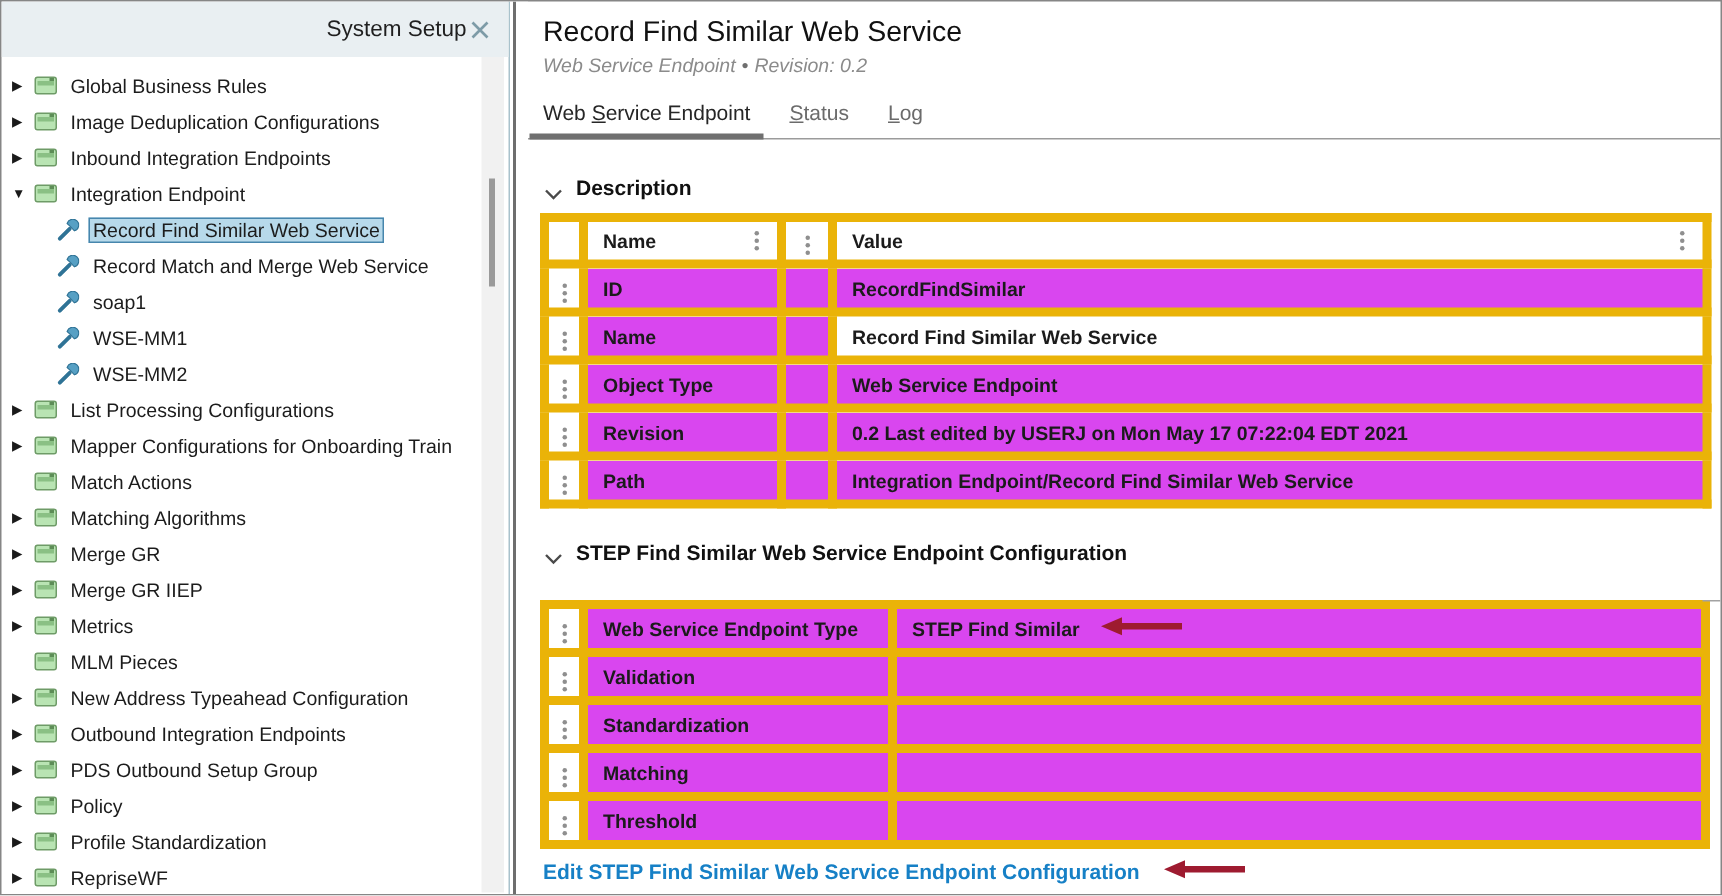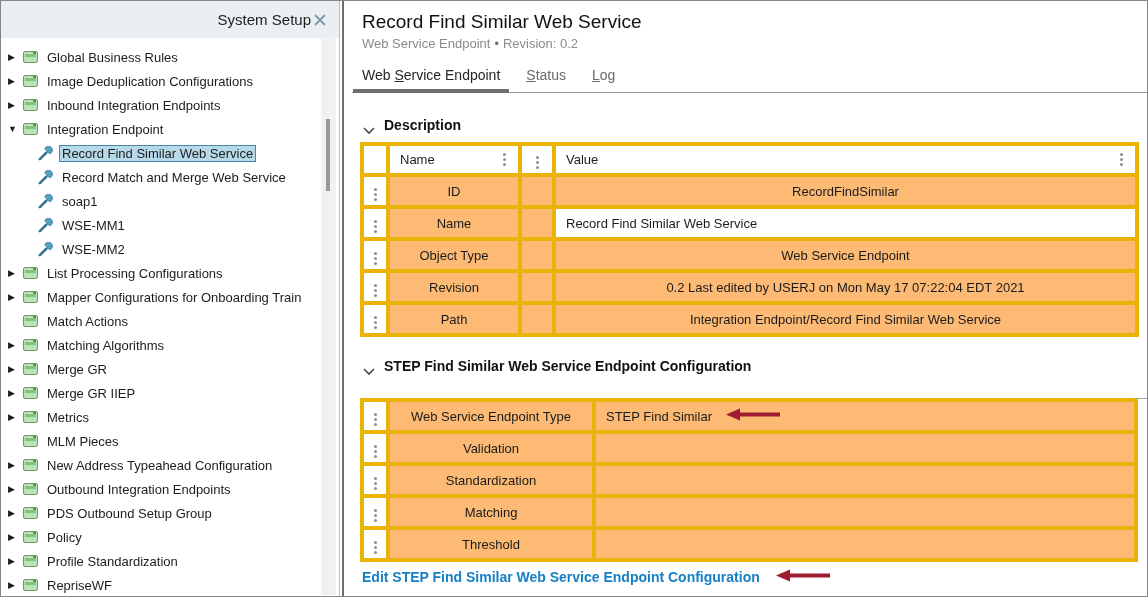--- a/index.html
+++ b/index.html
@@ -26,38 +26,38 @@
   .lbl{padding:1px 3px;}
   .ti.selected .lbl{background:#b7d9ea;border:1px solid #4786ad;padding:0 2px;}
   .sb-track{position:absolute;top:37px;right:3px;width:15px;bottom:1px;background:#f1f1f1;}
   .sb-thumb{position:absolute;top:81px;left:5px;width:4px;height:72px;background:#9a9a9a;}
   
   .gap{width:12px;flex:none;position:relative;background:#fff;}
   .gap::before{content:"";position:absolute;left:2px;top:0;bottom:0;width:2px;background:#6e6e6e;}
   
   .main{flex:1;position:relative;padding-left:8px;box-sizing:border-box;overflow:hidden;}
   .m-title{font-size:19px;color:#111;margin:9px 0 0 2px;line-height:24px;}
-  .m-sub{font-size:13px;color:#8b8b8b;margin:2px 0 0 2px;}
+  .m-sub{font-size:13px;color:#8b8b8b;margin:2px 0 0 2px;font-style:italic;}
   .m-sub .dot{color:#6f6f6f;margin:0 4px;}
   .tabs{display:flex;gap:26px;margin:16px 0 0 2px;font-size:14px;}
   .tab{color:#6b6b6b;padding-bottom:9px;position:relative;cursor:pointer;}
   .tab .mn{text-decoration:underline;}
   .tab.active{color:#262626;}
   .tab.active::after{content:"";position:absolute;left:-9px;right:-9px;bottom:-1px;height:4px;background:#6f6f6f;}
   .tabrule{height:1px;background:#9b9b9b;margin-left:-8px;}
   .section-h{display:flex;align-items:center;margin:24px 0 9px 3px;}
   .sec2{margin-top:21px;}
   .sec-chev{width:12px;height:8px;flex:none;cursor:pointer;}
   .sec-title{font-weight:bold;font-size:14px;color:#111;margin-left:9px;}
   
   table{border-collapse:collapse;table-layout:fixed;font-size:13px;color:#1b1b1b;}
-  td,th{border:4px solid #eab308;padding:0 10px;height:31px;font-weight:normal;text-align:left;overflow:hidden;white-space:nowrap;box-sizing:border-box;}
+  td,th{border:6px solid #eab308;padding:0 10px;height:31px;font-weight:bold;text-align:left;overflow:hidden;white-space:nowrap;box-sizing:border-box;}
   tr.data td{height:32px;}
   td.handle{padding:0;text-align:center;background:#fff;}
-  .gray{background:#fdba74;text-align:center;}
+  .gray{background:#d946ef;}
   .white{background:#fff;}
   .hflex{display:flex;align-items:center;justify-content:space-between;}
   .kebab{display:inline-block;width:3px;height:3px;border-radius:50%;background:#8f8f8f;box-shadow:0 -5px 0 #8f8f8f,0 5px 0 #8f8f8f;margin:0 auto;}
   .kpos{margin:0 2px 0 12px;flex:none;}
   .vcell-flex{display:flex;align-items:center;}
   .ann-arrow{margin-left:14px;flex:none;}
   .t2wrap{position:relative;width:789px;margin-top:24px;}
   .t2gutter{position:absolute;left:775px;top:0;width:14px;height:1px;background:#a2a2a2;}
   .edit-link{font-size:14px;font-weight:bold;color:#1680c6;margin:7px 0 0 2px;display:flex;align-items:center;cursor:pointer;}
   .edit-link .ann-arrow{margin-left:16px;}

